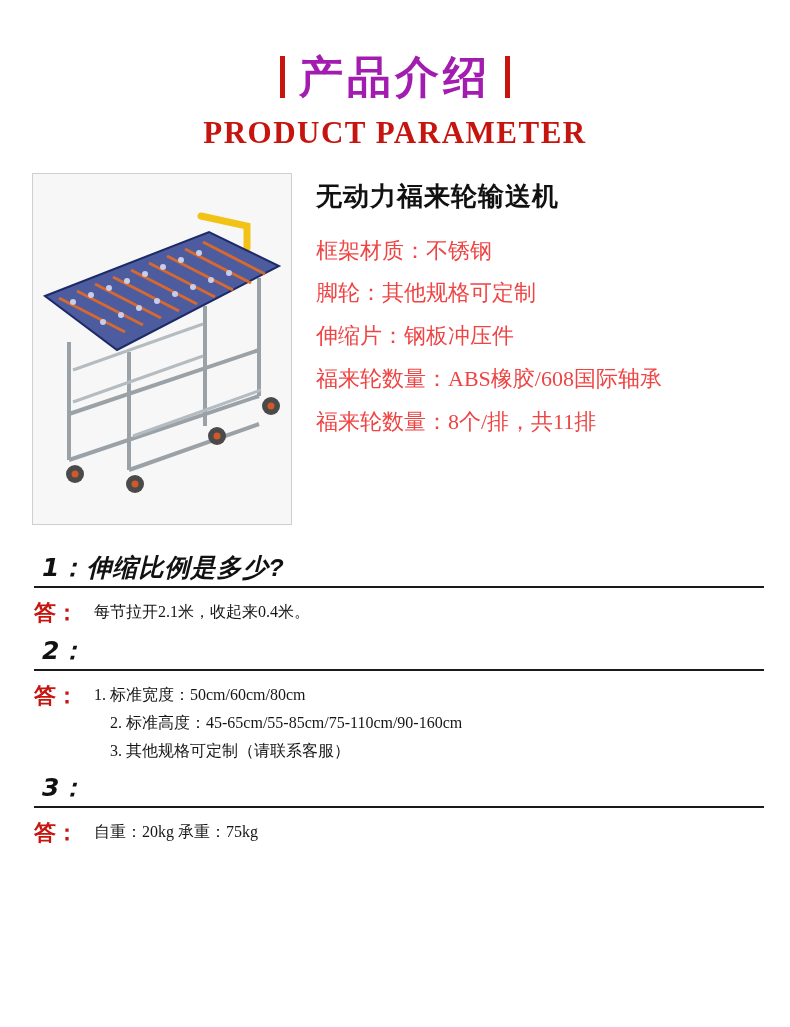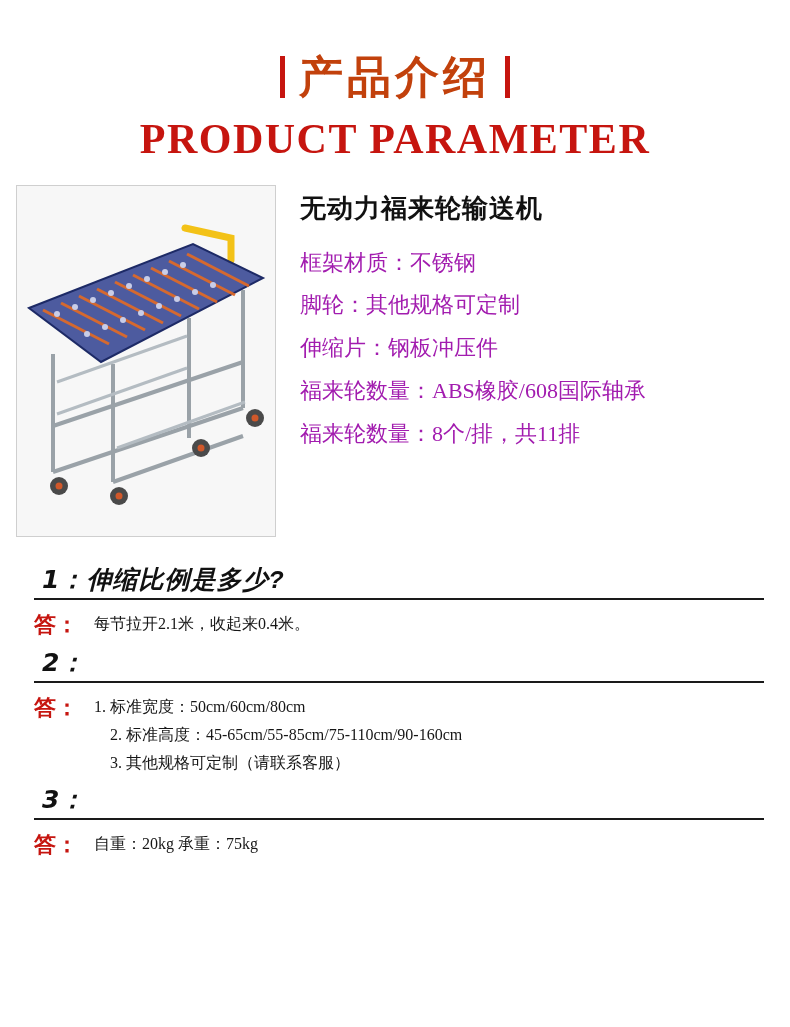--- a/index.html
+++ b/index.html
@@ -23,50 +23,51 @@
 
   
   .header {
     text-align: center;
     padding-top: 52px;
   }
   .title-cn {
     font-family: "DejaVu Sans", "Liberation Sans", sans-serif;
     font-size: 44px;
     font-weight: bold;
-    color: #c2410c;
+    color: #a21caf;
     letter-spacing: 4px;
     line-height: 1.15;
     display: flex;
     justify-content: center;
     align-items: center;
     gap: 14px;
   }
   .title-bar {
     display: inline-block;
     width: 5px;
     height: 42px;
     background: #c6150f;
   }
   .title-en {
     margin-top: 12px;
     font-family: "Liberation Serif", "DejaVu Serif", serif;
-    font-size: 42px;
+    font-size: 31px;
     font-weight: bold;
     color: #c6150f;
     letter-spacing: 1.5px;
   }
 
   
   .product {
     display: flex;
     margin-top: 22px;
     padding-left: 16px;
     padding-right: 18px;
     box-sizing: border-box;
+    margin-left: 16px;
   }
   .photo {
     width: 258px;
     height: 350px;
     flex: 0 0 258px;
     border: 1px solid #cfcfcf;
     background: #f6f6f6;
     position: relative;
     overflow: hidden;
   }
@@ -79,21 +80,21 @@
     font-family: "DejaVu Sans", "Liberation Sans", sans-serif;
     font-size: 26px;
     font-weight: bold;
     color: #111;
     letter-spacing: 1px;
     margin-bottom: 16px;
   }
   .spec-line {
     font-size: 22px;
     line-height: 1.95;
-    color: #a21caf;
+    color: #ef4444;
     white-space: nowrap;
   }
 
   
   .faq {
     margin-top: 26px;
     padding: 0 26px 0 34px;
   }
   .faq-item {
     margin-bottom: 6px;

